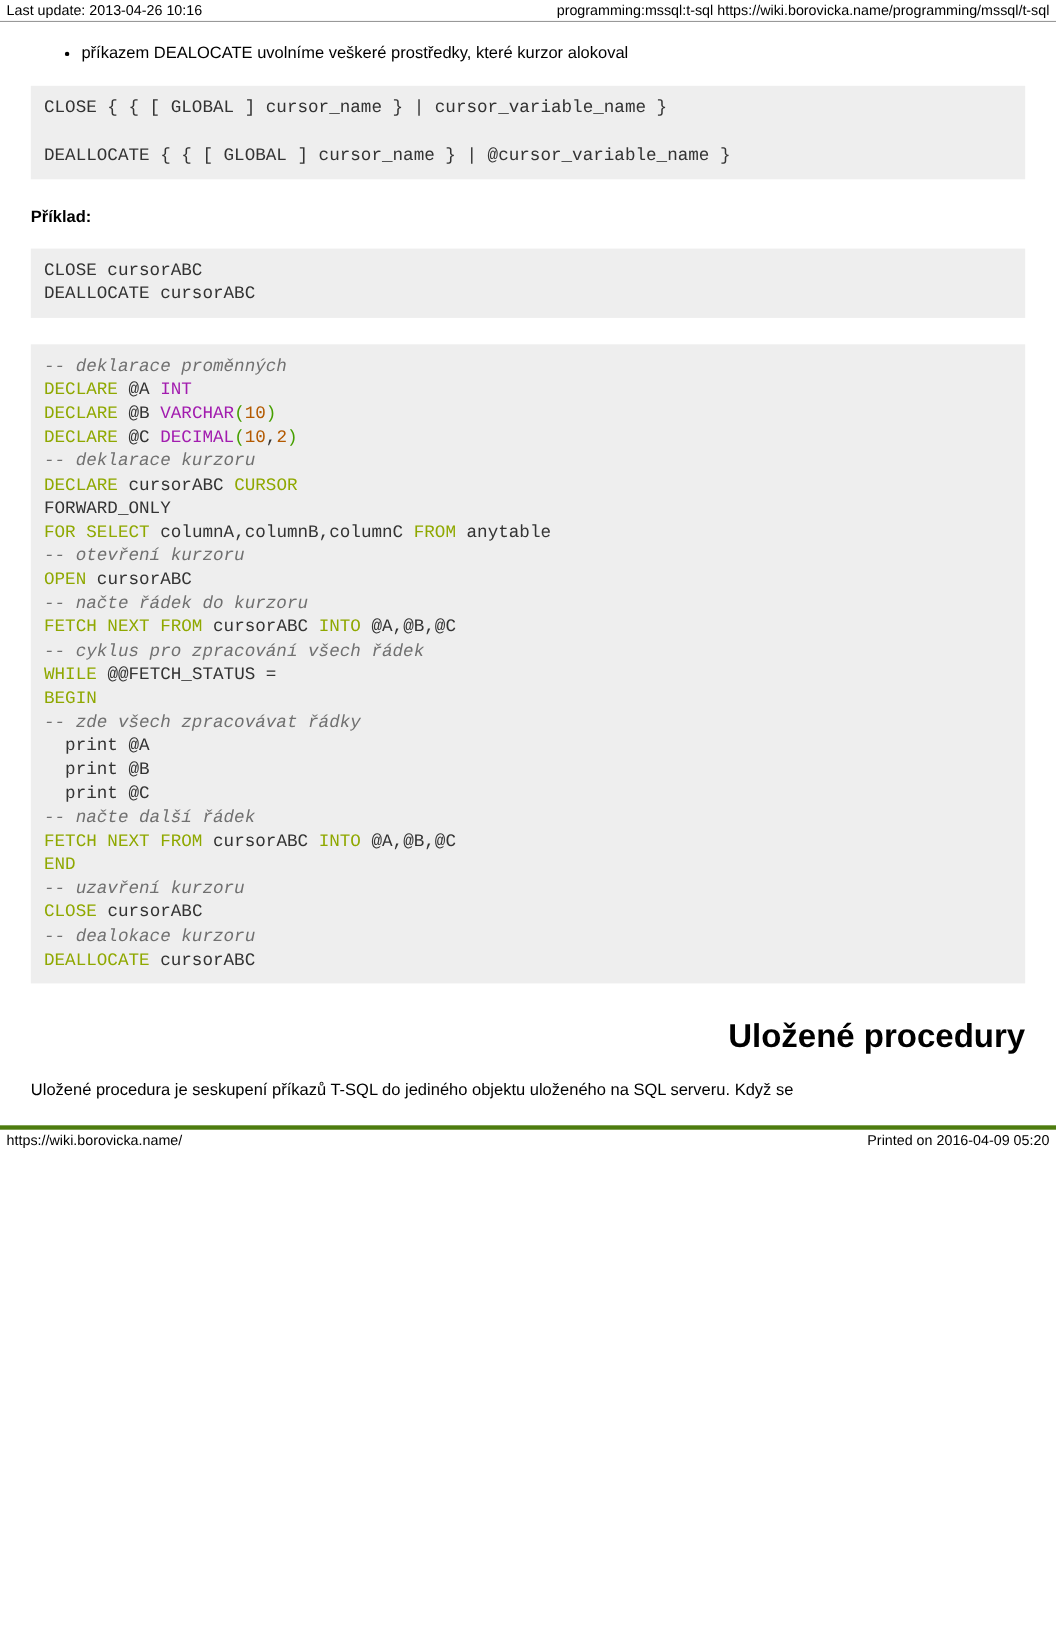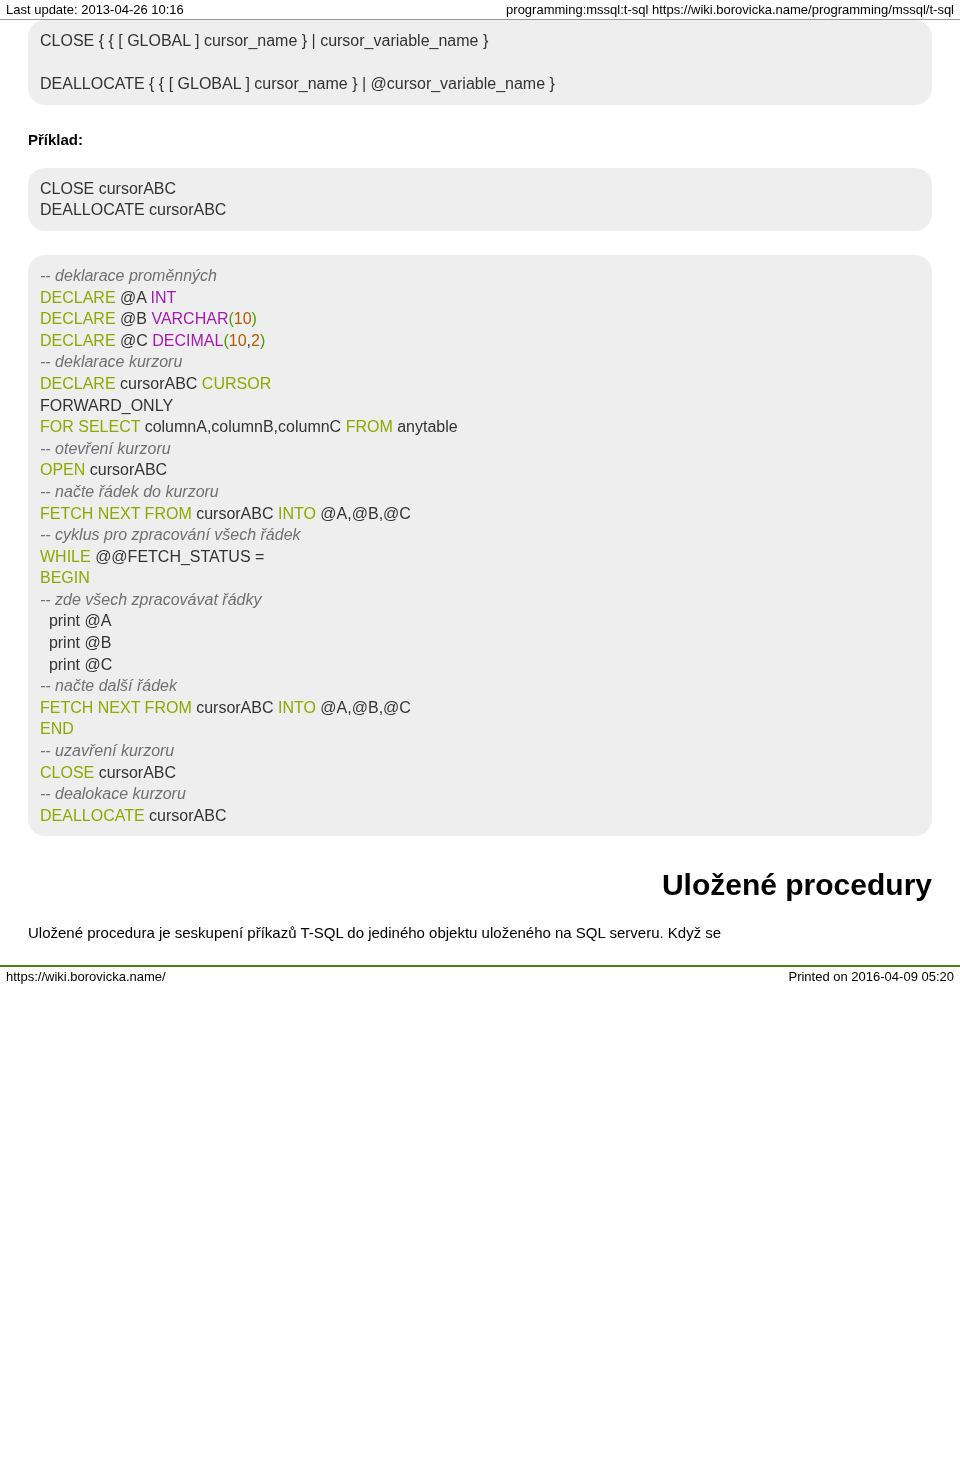--- a/index.html
+++ b/index.html
@@ -32,28 +32,27 @@
   }
   .sect-label {
     font-weight: bold;
     font-size: 15px;
     margin-top: 26px;
     margin-bottom: 20px;
     font-family: Arial, sans-serif;
   }
   pre.code {
     background: #eee;
-    font-family: Liberation Sans, sans-serif;
+    font-family: Liberation Mono, monospace;
     font-size: 16px;
     line-height: 1.35;
     padding: 10px 12px;
     margin: 0 0 24px 0;
     white-space: pre-wrap;
     color: #333;
-    border-radius: 17px;
   }
   .kw   { color: #8fa800; }  
   .type { color: #a21caf; }
   .num  { color: #b35900; }  
   .paren{ color: #46a000; }  
   .cmt  { color: #707070; font-style: italic; }
   h2.sec {
     font-size: 30px;
     font-weight: bold;
     margin: 32px 0 20px 0;
@@ -64,35 +63,38 @@
     font-size: 15px;
     line-height: 1.5;
     font-family: Arial, sans-serif;
     margin: 0 0 14px 0;
   }
   .footer {
     display: flex;
     justify-content: space-between;
     padding: 2px 6px;
     font-size: 13px;
-    border-top: 2px solid #4d7c0f;
+    border-top: 4px solid #4d7c0f;
     font-family: Arial, sans-serif;
     margin-top: 20px;
   }
 </style>
 </head>
 <body>
 
 <div class="header">
   <span>Last update: 2013-04-26 10:16</span>
   <span>programming:mssql:t-sql https://wiki.borovicka.name/programming/mssql/t-sql</span>
 </div>
 
 <div class="content">
 
+  <ul class="bullet">
+    <li>příkazem DEALOCATE uvolníme veškeré prostředky, které kurzor alokoval</li>
+  </ul>
 
 
   <pre class="code">CLOSE { { [ GLOBAL ] cursor_name } | cursor_variable_name }
 
 DEALLOCATE { { [ GLOBAL ] cursor_name } | @cursor_variable_name }</pre>
 
   <div class="sect-label">Příklad:</div>
 
   <pre class="code">CLOSE cursorABC
 DEALLOCATE cursorABC</pre>

